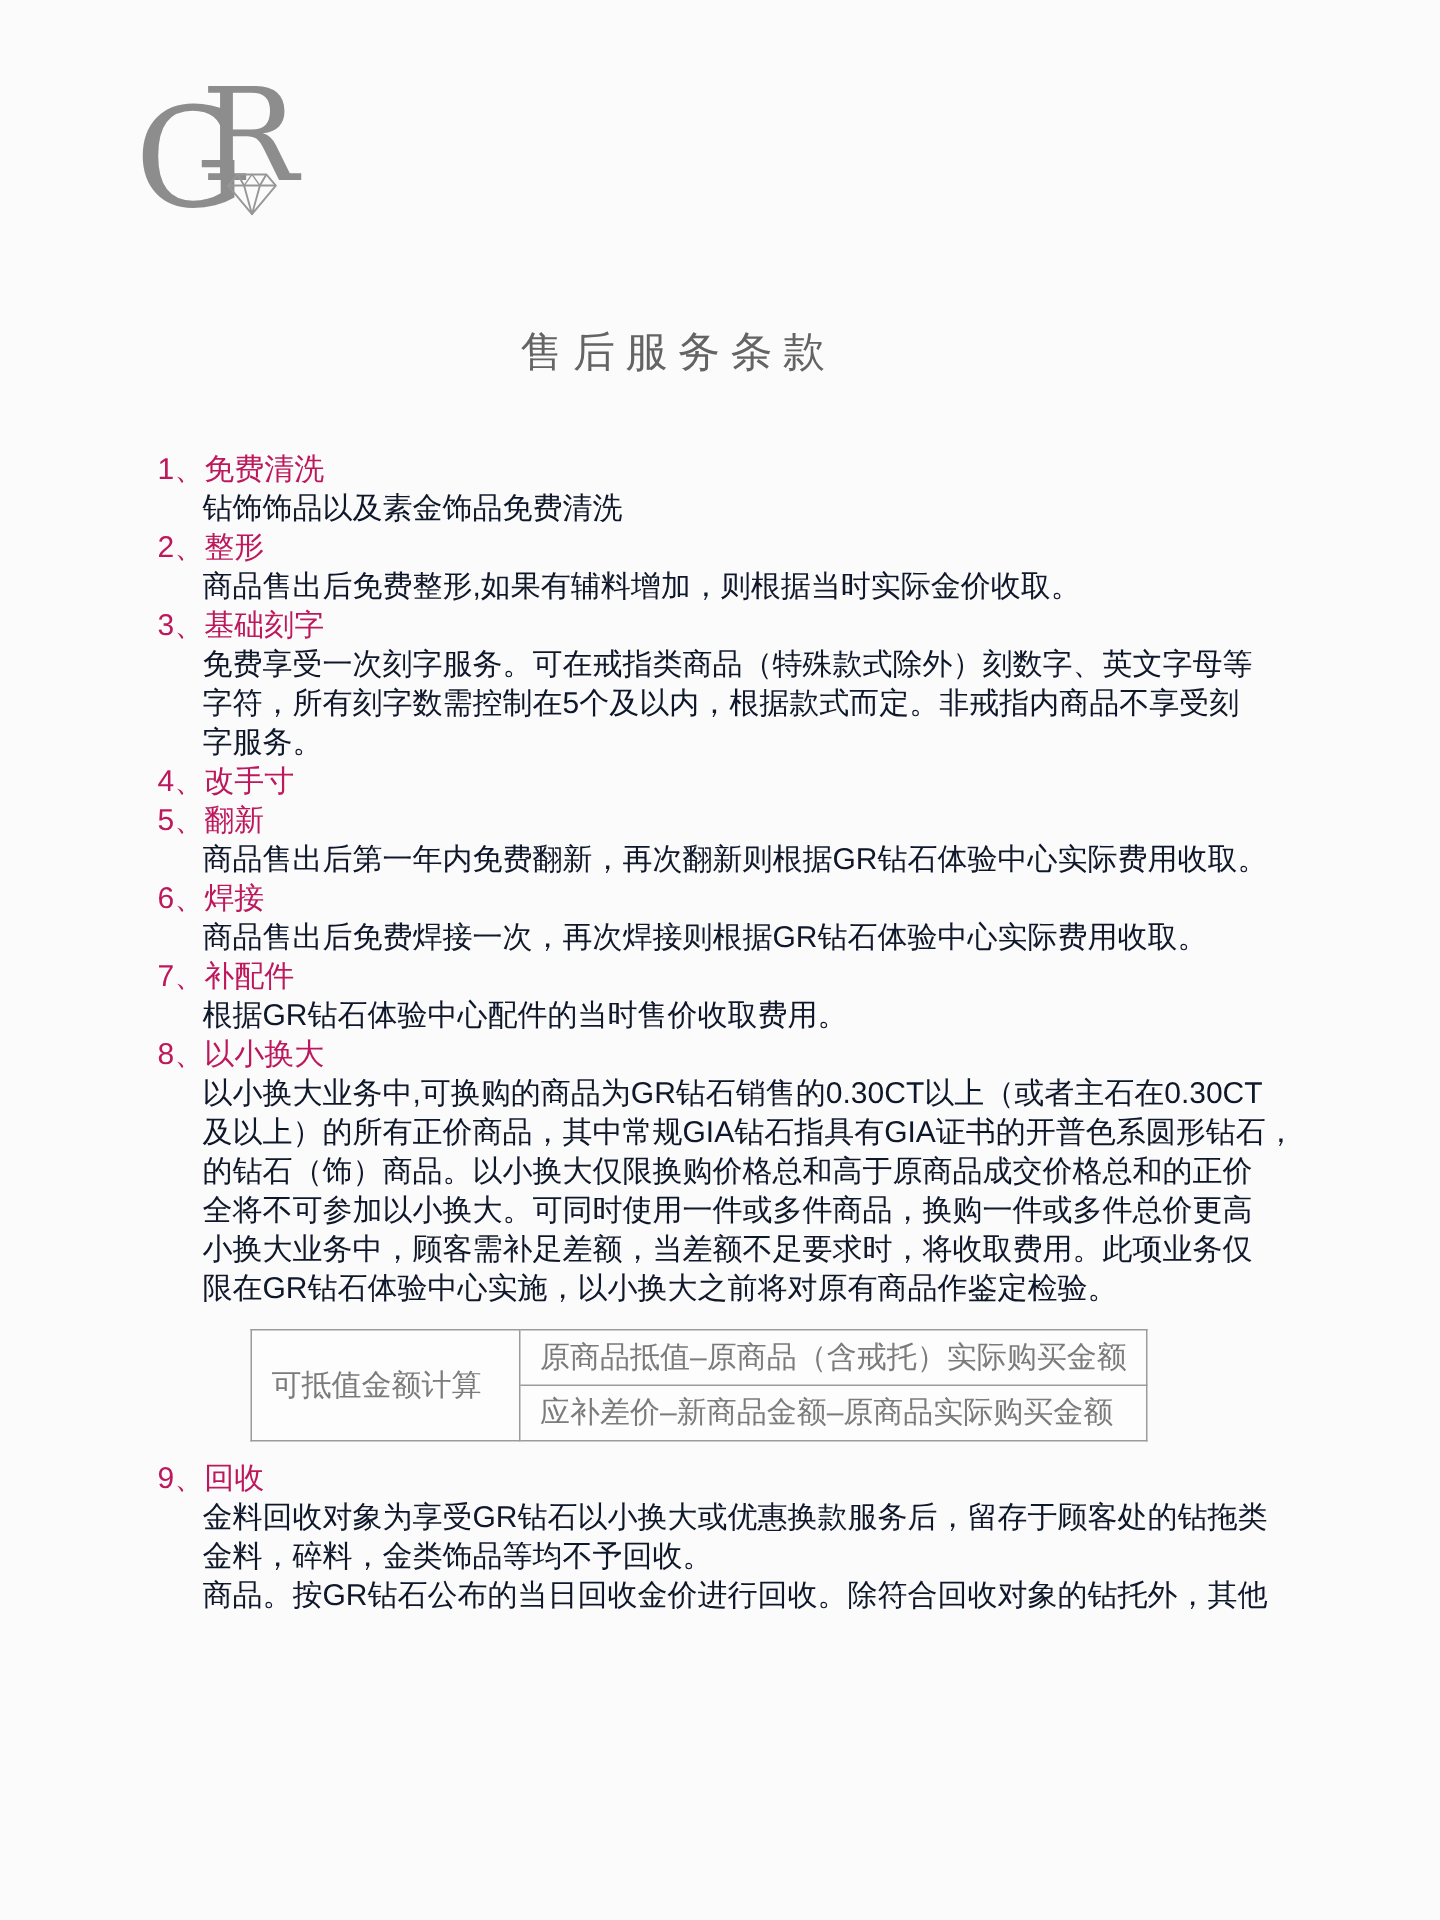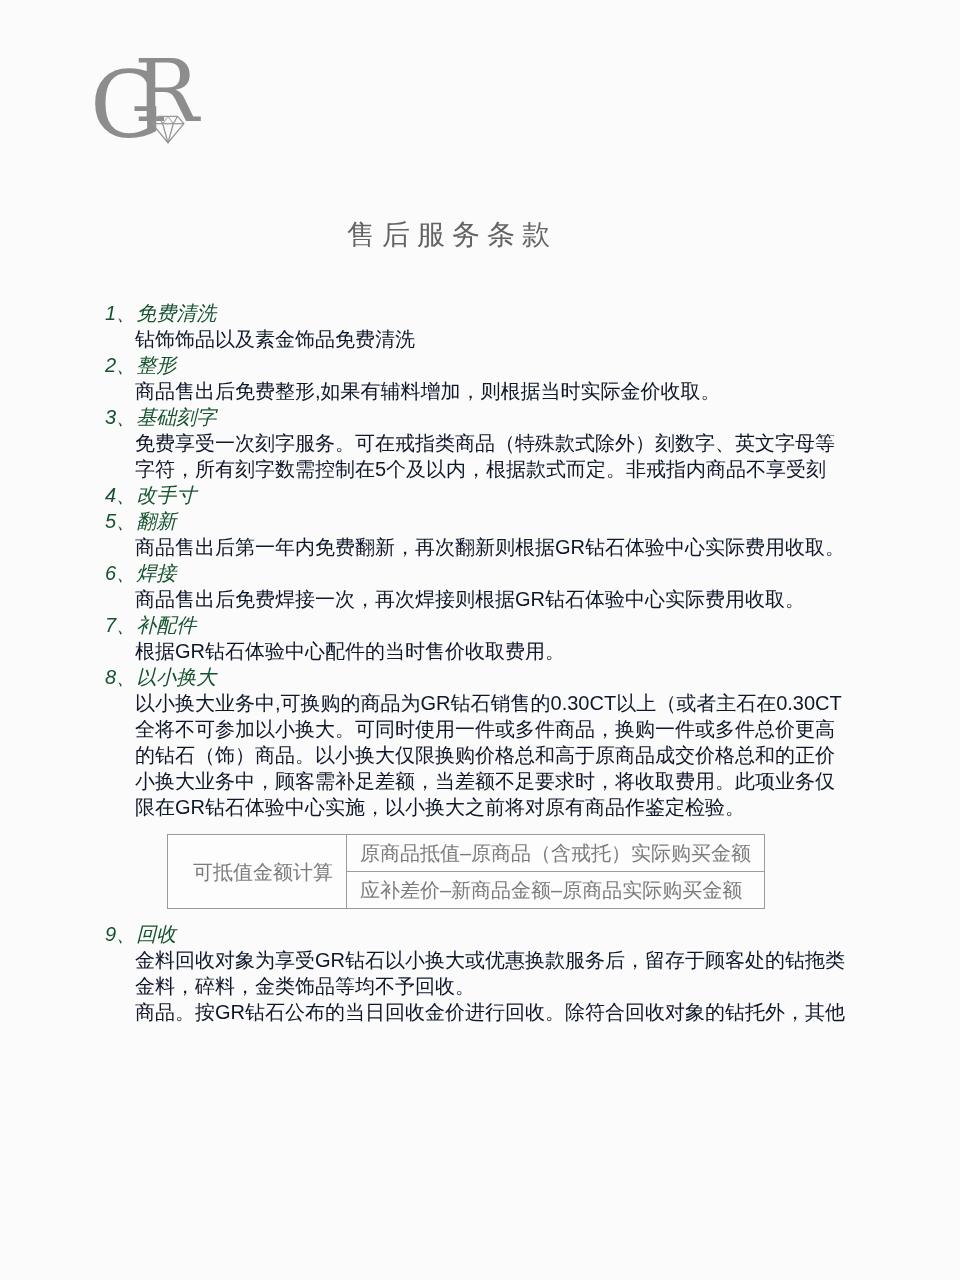--- a/index.html
+++ b/index.html
@@ -21,37 +21,37 @@
   .doc-title {
     margin: 0; padding-top: 216px;
     text-align: center;
     transform: translateX(-28px);
     font-size: 28px; font-weight: 400;
     letter-spacing: 7px;
     color: #646464;
   }
   
   .terms { margin: 46px 0 0 105px; width: 790px; font-size: 20px; line-height: 26px; }
-  .term-head { color: #14532d; white-space: nowrap; font-style: italic; }
+  .term-head { color: #be185d; white-space: nowrap; }
   .term-num { display: inline-block; min-width: 30px; }
   .term-body { margin-left: 30px; }
   .line { white-space: nowrap; color: #0f172a; }
   
   .calc-table {
     border-collapse: collapse;
     margin: 14px 0 12px 32px;
   }
   .calc-table td {
     border: 1px solid #9b9b9b;
     font-size: 20px; color: #7b7b7b;
     padding: 5px 13px;
     white-space: nowrap;
     background: #fdfdfd;
   }
-  .calc-table .calc-label { width: 152px; text-align: right; }
+  .calc-table .calc-label { width: 152px; text-align: left; }
 </style>
 </head>
 <body>
 
 <div class="logo">
   <span class="letter letter-g">G</span>
   <span class="letter letter-r">R</span>
   <span class="diamond">
     <svg width="36" height="30" viewBox="0 0 34 28" fill="none" stroke="#979797" stroke-width="1.2" stroke-linejoin="round">
       <path d="M8,2 L26,2 L32,9 L17,27 L2,9 Z"></path>
@@ -78,20 +78,21 @@
     <div class="term-body">
       <div class="line">商品售出后免费整形,如果有辅料增加，则根据当时实际金价收取。</div>
     </div>
   </div>
 
   <div class="term">
     <div class="term-head"><span class="term-num">3、</span><span>基础刻字</span></div>
     <div class="term-body">
       <div class="line">免费享受一次刻字服务。可在戒指类商品（特殊款式除外）刻数字、英文字母等</div>
       <div class="line">字符，所有刻字数需控制在5个及以内，根据款式而定。非戒指内商品不享受刻</div>
+      <div class="line">字服务。</div>
     </div>
   </div>
 
   <div class="term">
     <div class="term-head"><span class="term-num">4、</span><span>改手寸</span></div>
   </div>
 
   <div class="term">
     <div class="term-head"><span class="term-num">5、</span><span>翻新</span></div>
     <div class="term-body">
@@ -110,22 +111,23 @@
     <div class="term-head"><span class="term-num">7、</span><span>补配件</span></div>
     <div class="term-body">
       <div class="line">根据GR钻石体验中心配件的当时售价收取费用。</div>
     </div>
   </div>
 
   <div class="term">
     <div class="term-head"><span class="term-num">8、</span><span>以小换大</span></div>
     <div class="term-body">
       <div class="line">以小换大业务中,可换购的商品为GR钻石销售的0.30CT以上（或者主石在0.30CT</div>
+      <div class="line">及以上）的所有正价商品，其中常规GIA钻石指具有GIA证书的开普色系圆形钻石，</div>
+      <div class="line">的钻石（饰）商品。以小换大仅限换购价格总和高于原商品成交价格总和的正价</div>
       <div class="line">全将不可参加以小换大。可同时使用一件或多件商品，换购一件或多件总价更高</div>
-      <div class="line">的钻石（饰）商品。以小换大仅限换购价格总和高于原商品成交价格总和的正价</div>
       <div class="line">小换大业务中，顾客需补足差额，当差额不足要求时，将收取费用。此项业务仅</div>
       <div class="line">限在GR钻石体验中心实施，以小换大之前将对原有商品作鉴定检验。</div>
 
       <table class="calc-table">
         <tbody>
             <tr>
           <td class="calc-label" rowspan="2">可抵值金额计算</td>
           <td>原商品抵值–原商品（含戒托）实际购买金额</td>
         </tr>
         <tr>

